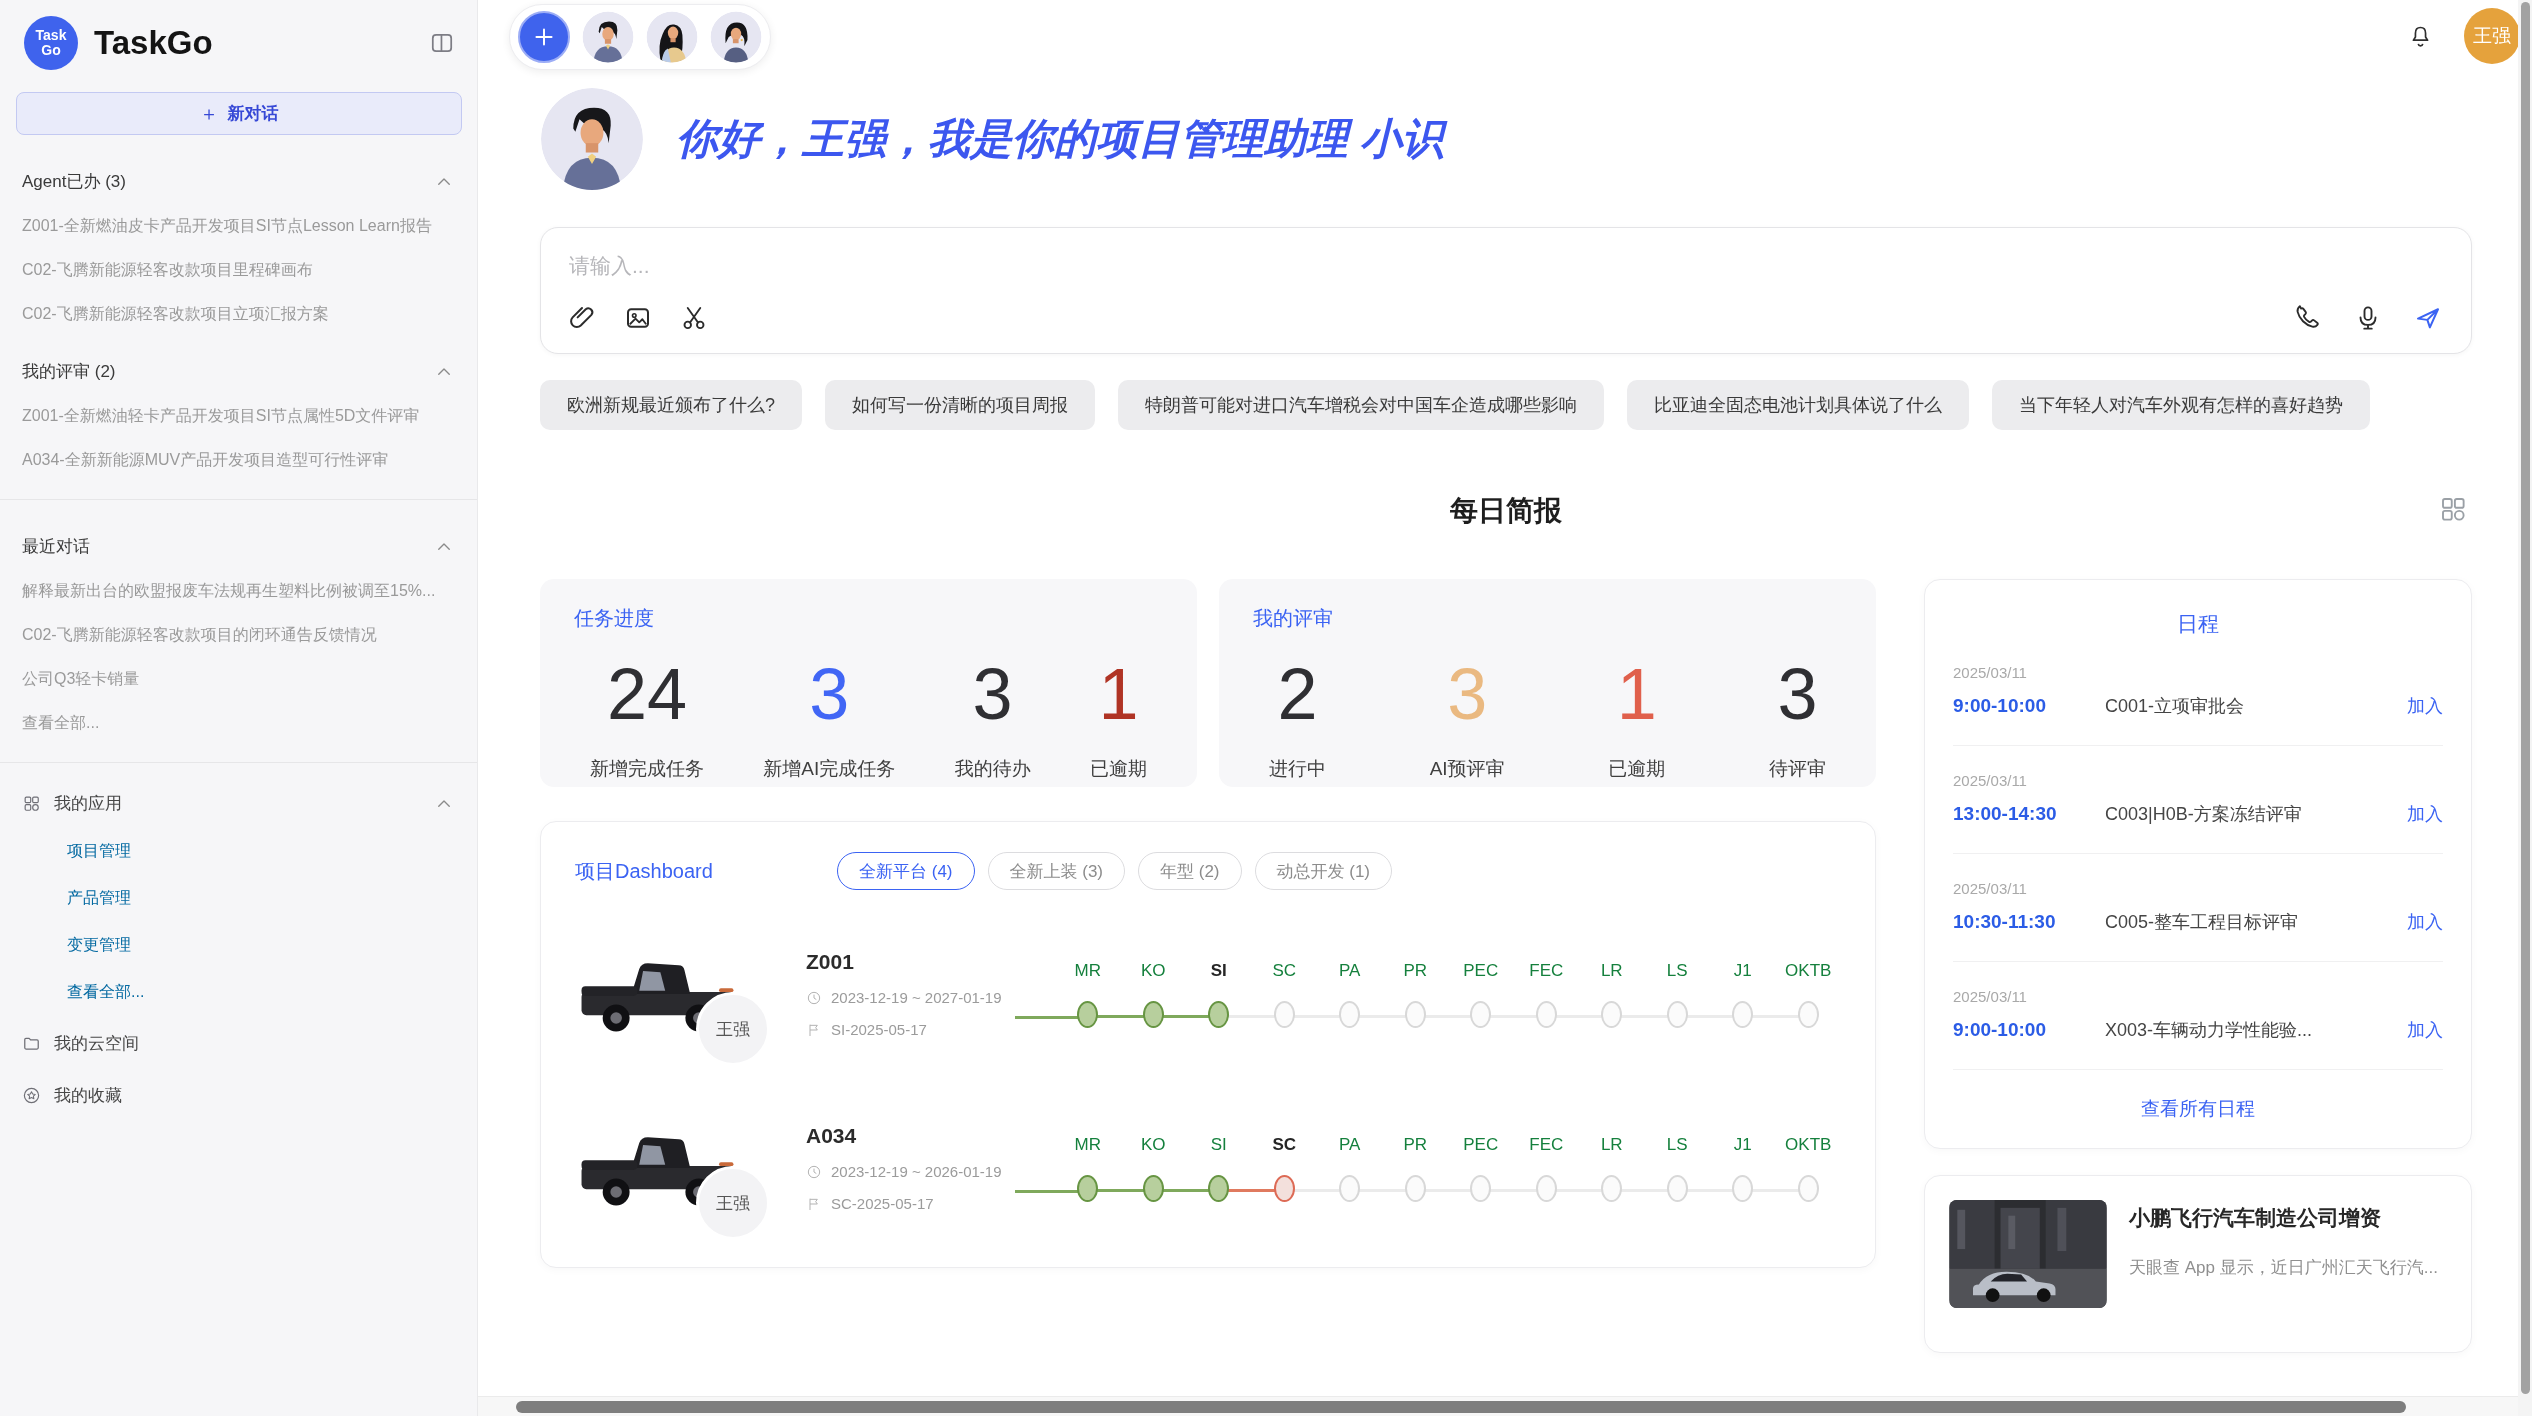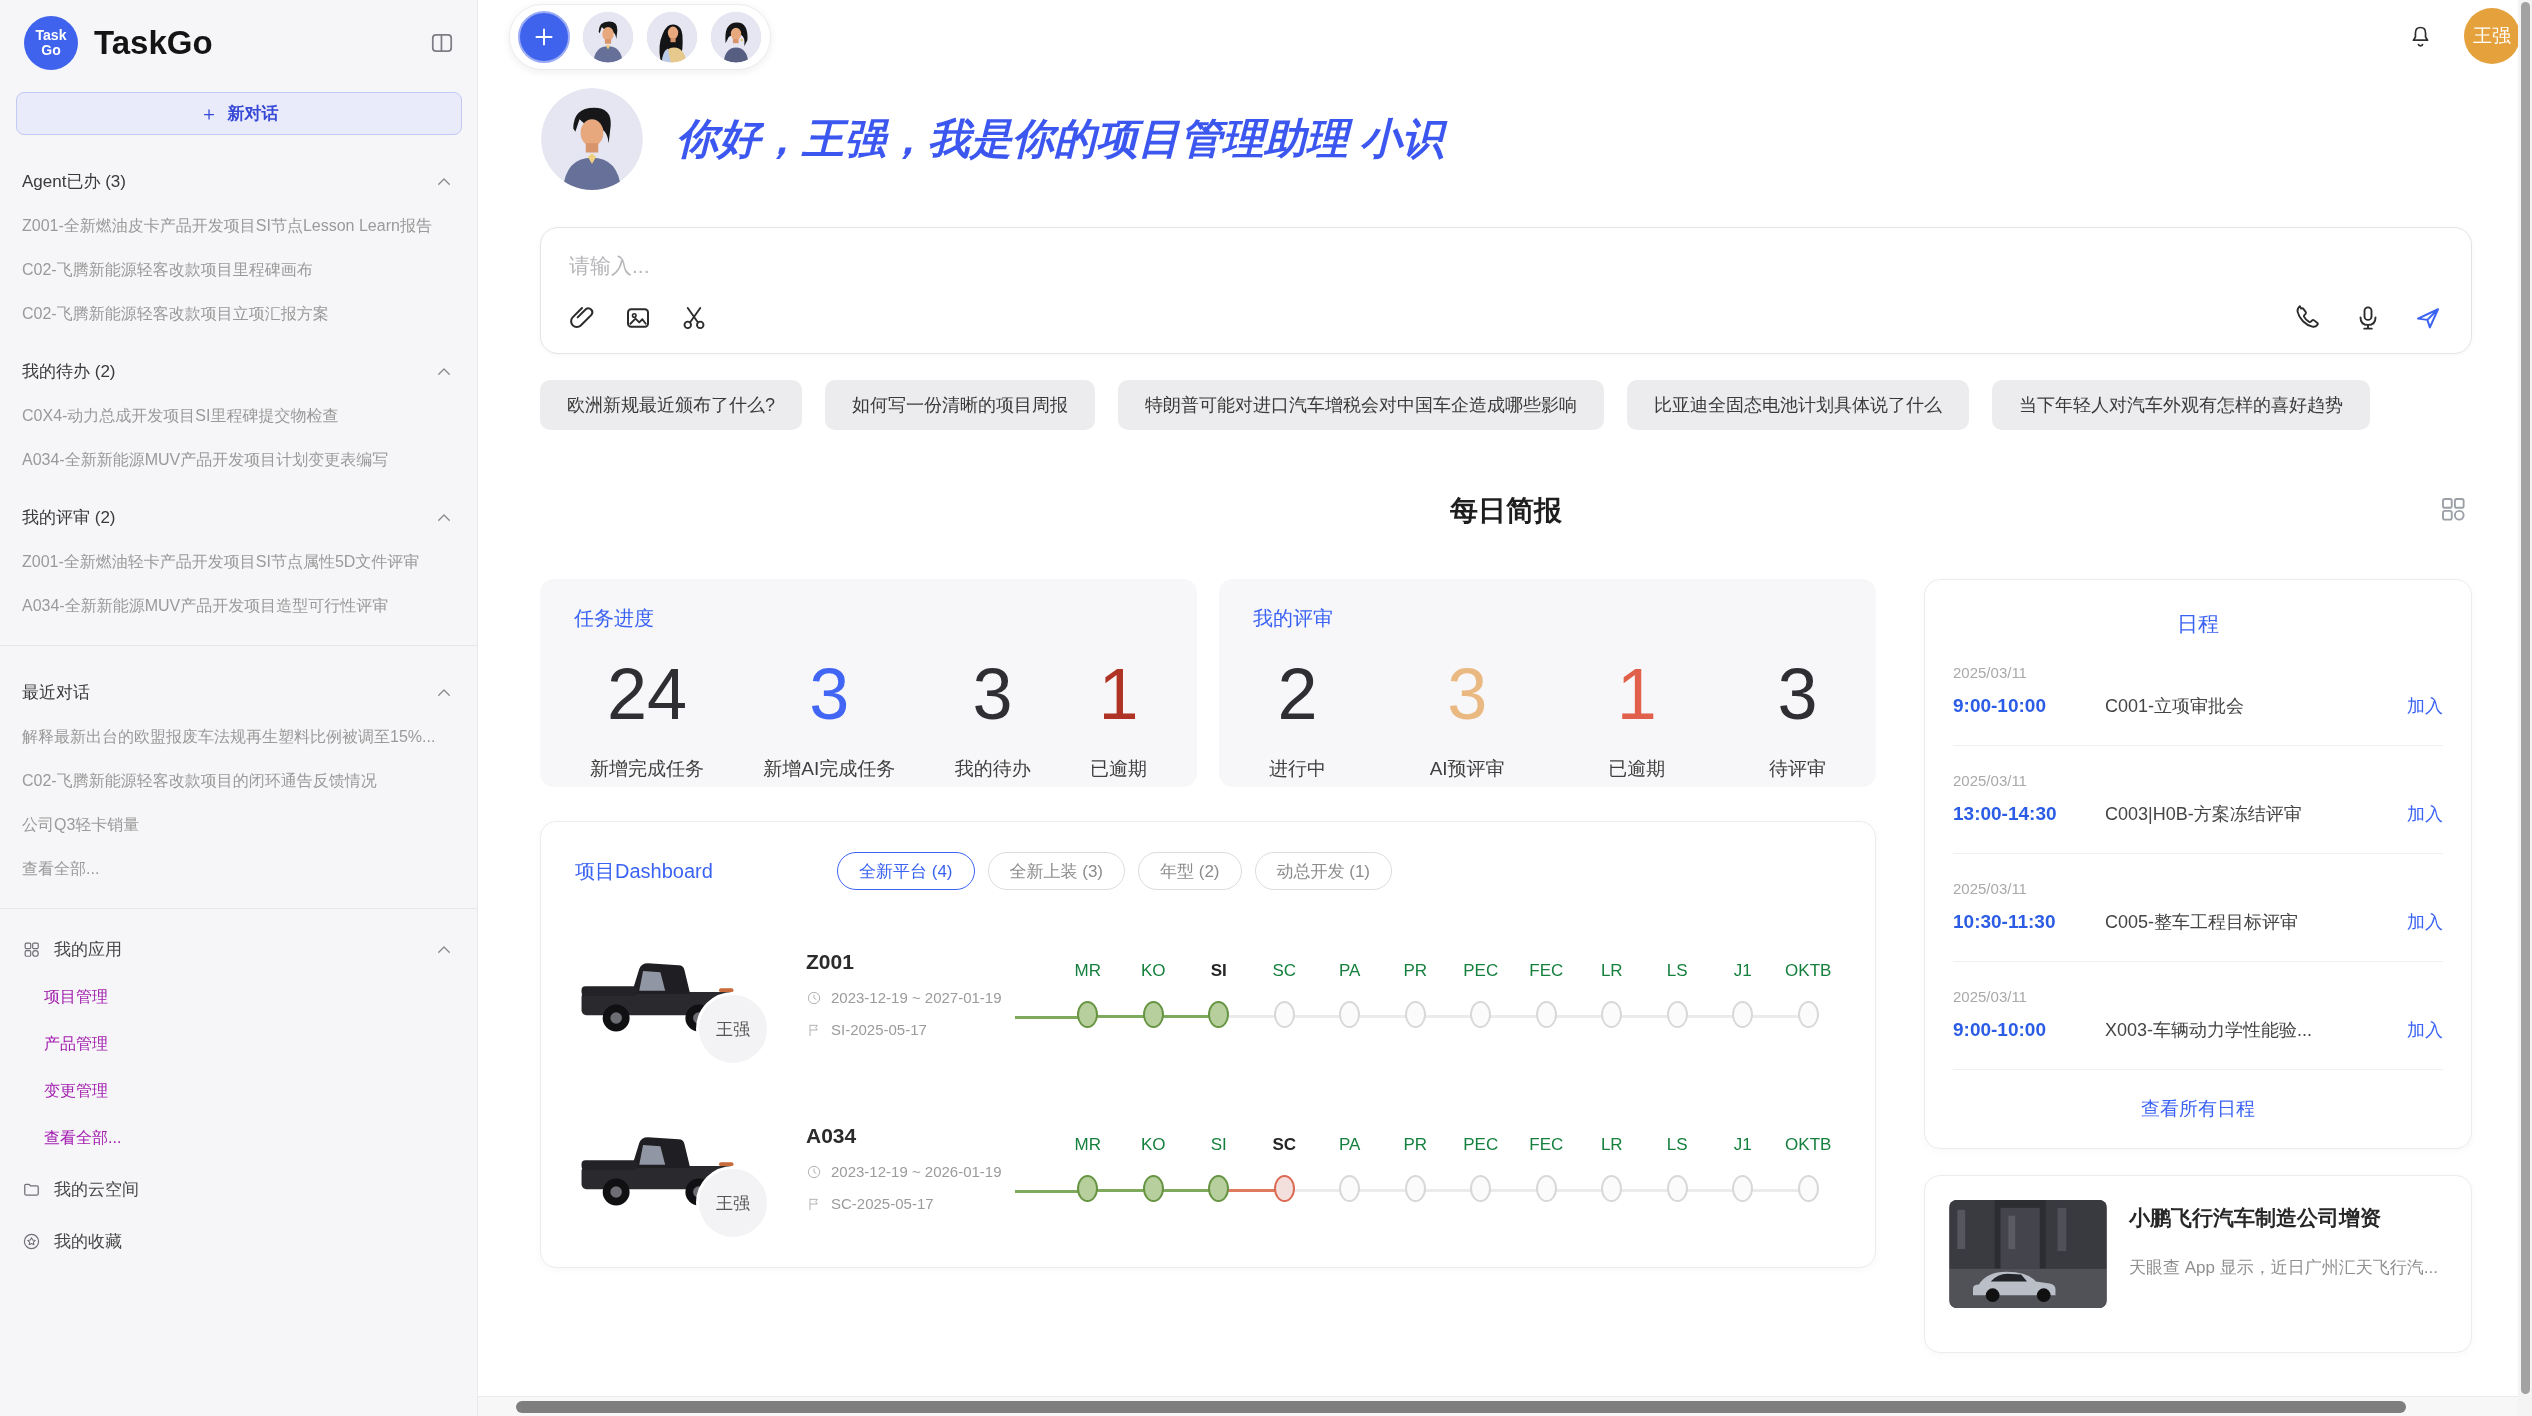--- a/index.html
+++ b/index.html
@@ -24,21 +24,21 @@
   .group-title { display:flex; align-items:center; justify-content:space-between;
     padding:0 24px 0 22px; font-size:17px; color:#3a3a3a; cursor:pointer;margin-top:35px; }
   .chev { width:18px; height:18px; color:#8a8a8a; }
   .group-item { margin-top:23px; padding:0 24px 0 22px; font-size:16px; color:#9a9a9a;
     white-space:nowrap; overflow:hidden; cursor:pointer; }
   .divider { margin-top:28px; border-top:1px solid #e6e6e8; }
   .side-entry { display:flex; align-items:center; gap:13px; padding:0 24px 0 22px;
     margin-top:29px; font-size:17px; color:#474747; cursor:pointer; }
   .side-entry .ic { width:19px; height:19px; color:#6f6f76; flex:0 0 auto; }
   .side-entry .chev { margin-left:auto; }
-  .sub-item { margin-top:26px; padding-left:44px; font-size:16px; color:#a21caf; cursor:pointer; }
+  .sub-item { margin-top:26px; padding-left:67px; font-size:16px; color:#0369a1; cursor:pointer; }
 
   
   .main { flex:1; position:relative; background:#fff; height:100%; overflow:hidden; }
   .topbar { position:absolute; top:0; left:0; right:0; height:78px; z-index:5; }
   .agent-pill { position:absolute; left:31px; top:4px; height:66px; border-radius:33px;
     background:#fff; border:1px solid #ededf0; box-shadow:0 2px 8px rgba(0,0,0,.07);
     display:flex; align-items:center; padding:0 8px; gap:12px; }
   .pill-add { width:52px; height:52px; border-radius:50%; background:#3f63ed;
     border:2px solid #9cadf6; display:flex; align-items:center; justify-content:center; cursor:pointer; }
   .pill-add svg { width:26px; height:26px; }
@@ -311,30 +311,20 @@
           <span>Agent已办 (3)</span>
           <svg class="chev">
               <use href="#i-chev"></use>
             </svg>
         </div>
         <div class="group-item">Z001-全新燃油皮卡产品开发项目SI节点Lesson Learn报告</div>
         <div class="group-item">C02-飞腾新能源轻客改款项目里程碑画布</div>
         <div class="group-item">C02-飞腾新能源轻客改款项目立项汇报方案</div>
       </div>
 
-      <div class="group">
-        <div class="group-title">
-          <span>我的待办 (2)</span>
-          <svg class="chev">
-              <use href="#i-chev"></use>
-            </svg>
-        </div>
-        <div class="group-item">C0X4-动力总成开发项目SI里程碑提交物检查</div>
-        <div class="group-item">A034-全新新能源MUV产品开发项目计划变更表编写</div>
-      </div>
 
 
       <div class="group">
         <div class="group-title">
           <span>我的评审 (2)</span>
           <svg class="chev">
               <use href="#i-chev"></use>
             </svg>
         </div>
         <div class="group-item">Z001-全新燃油轻卡产品开发项目SI节点属性5D文件评审</div>

